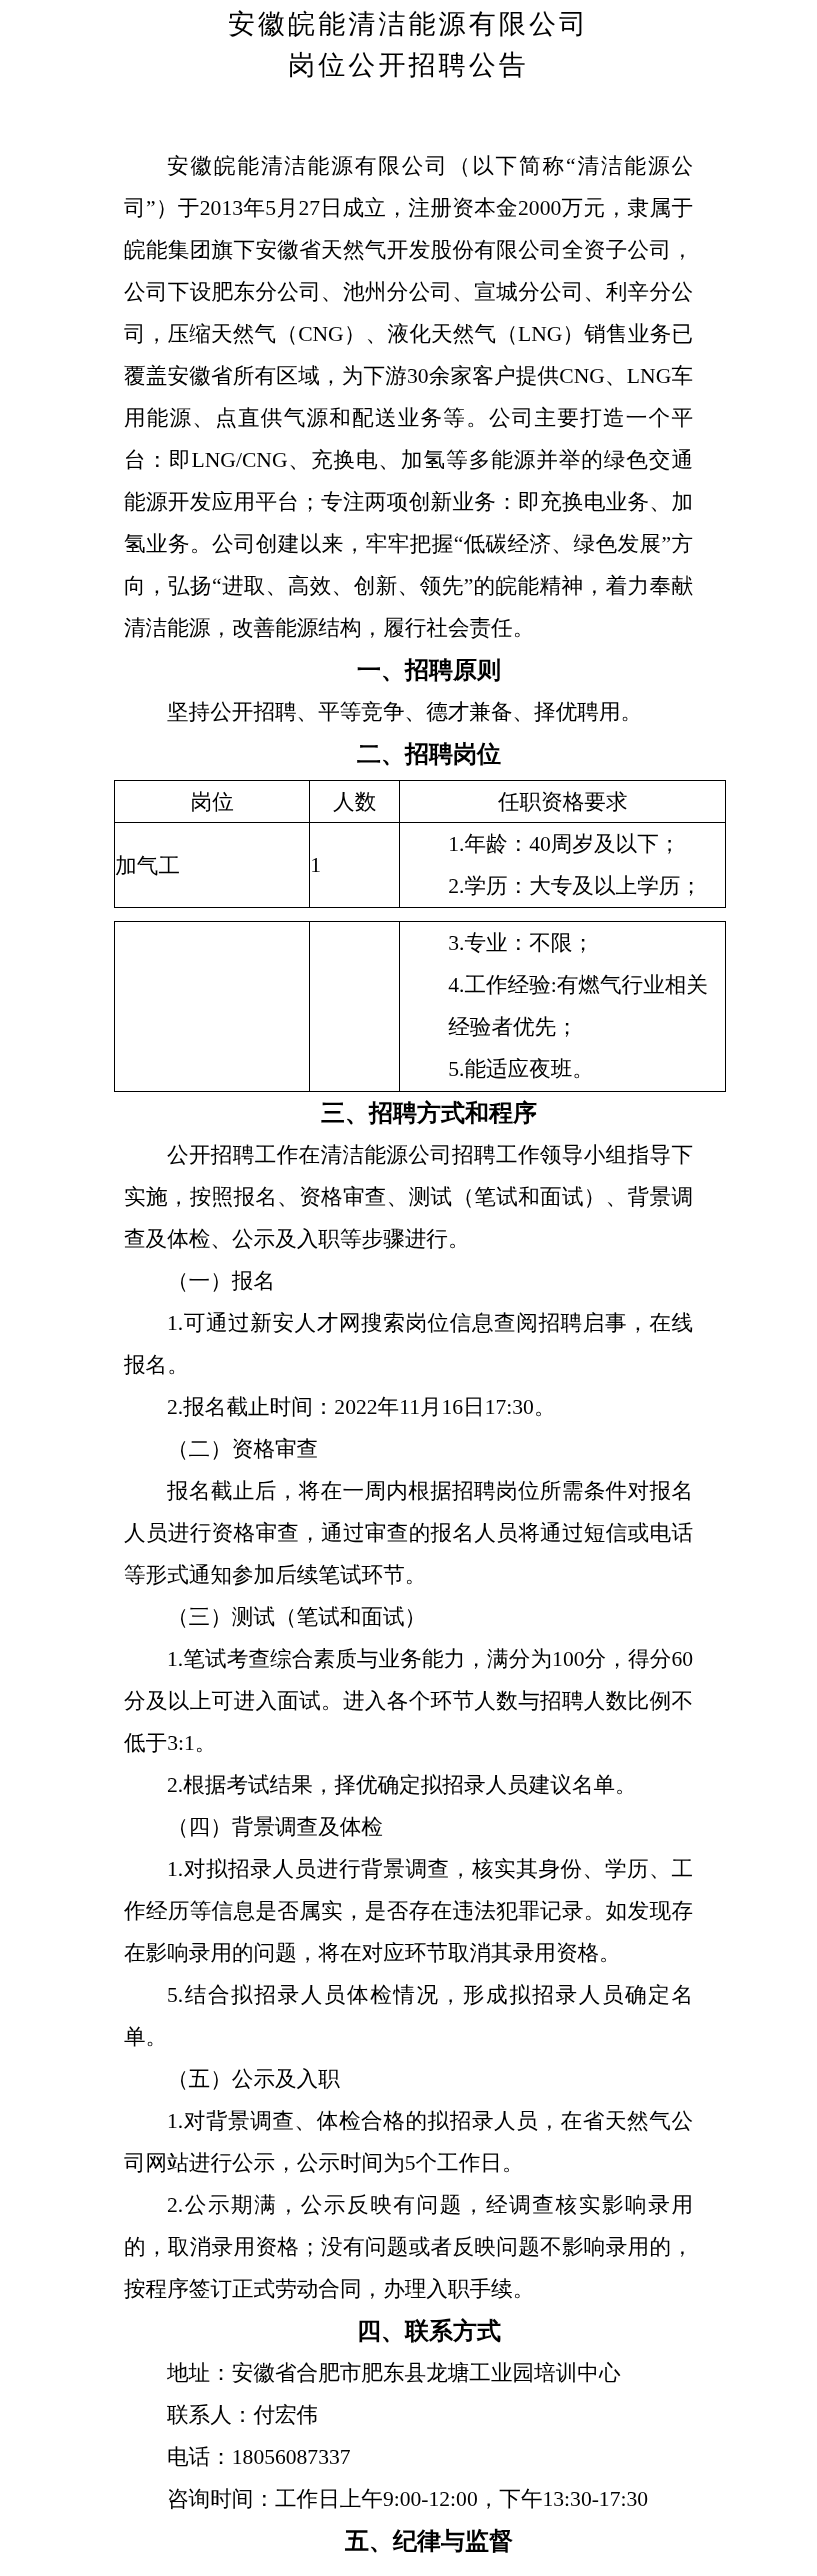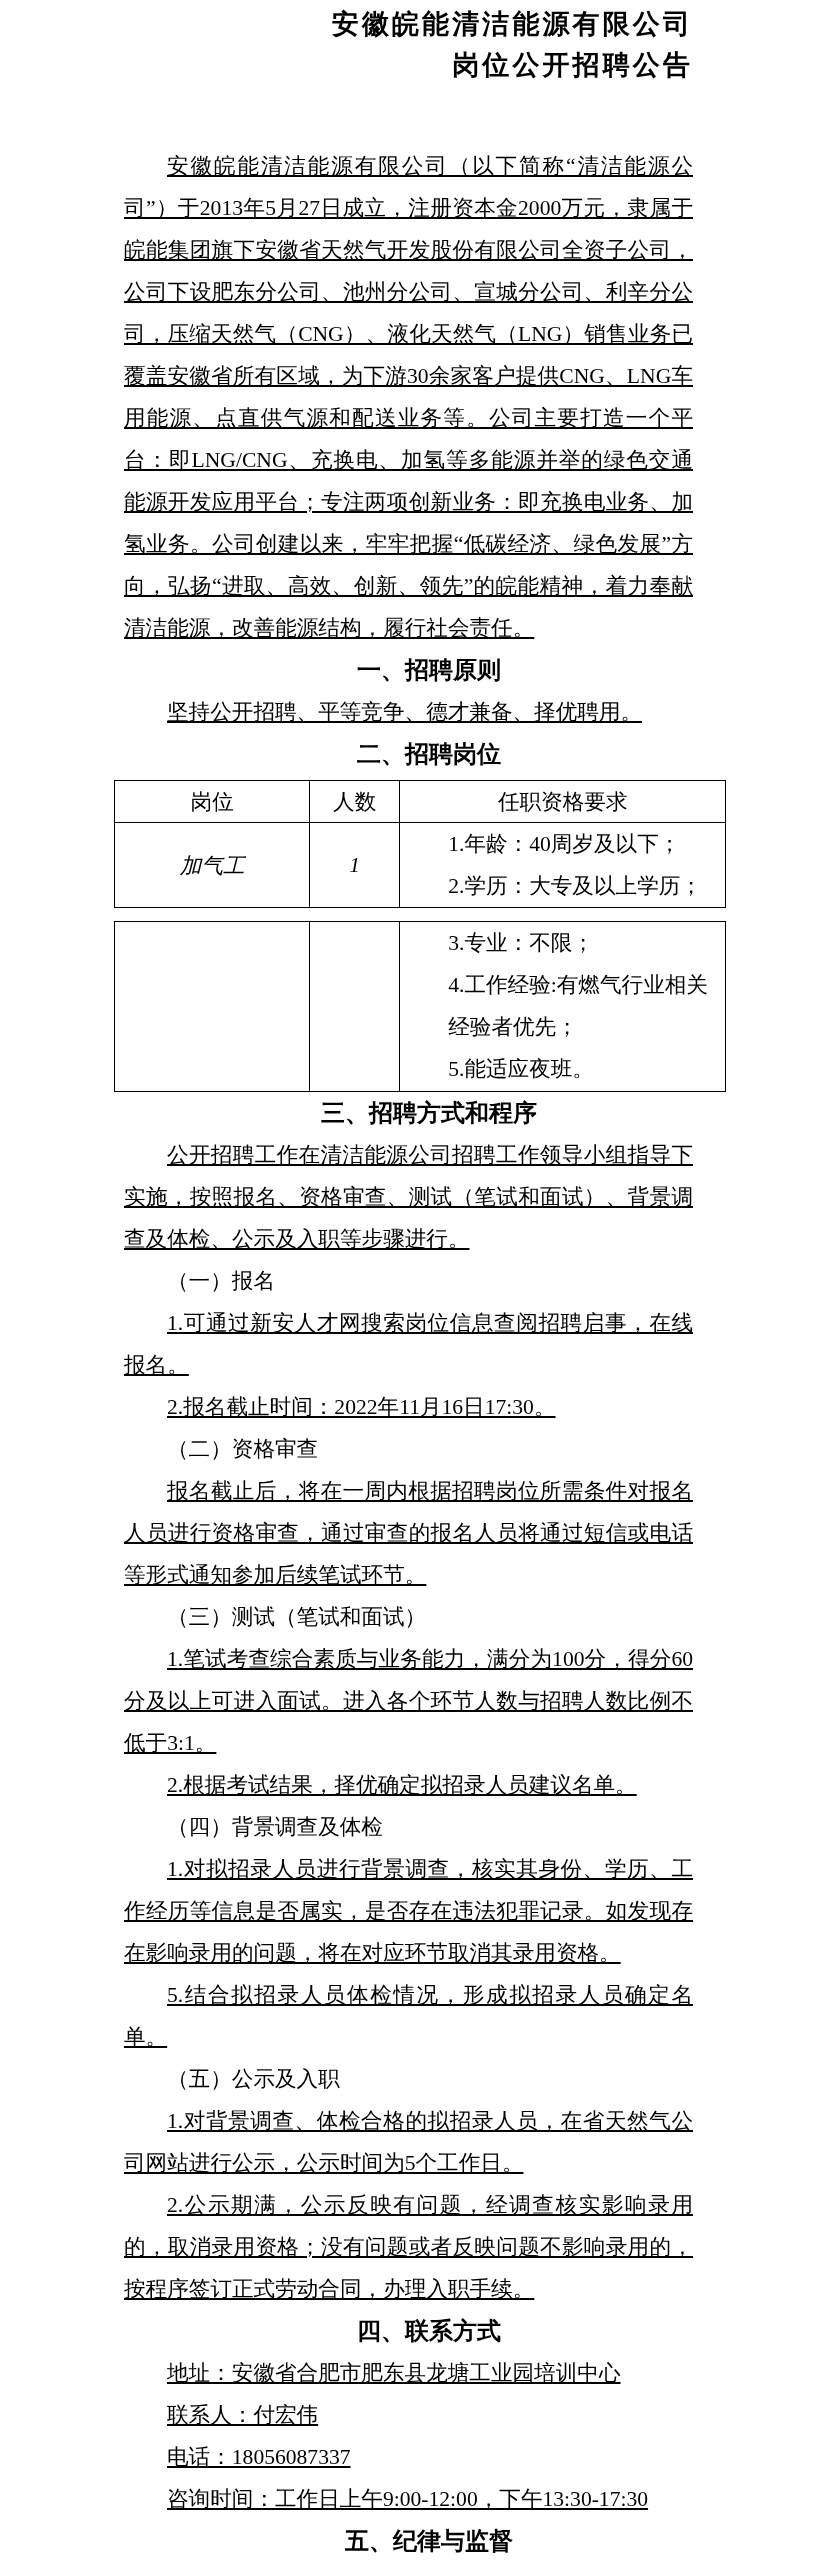--- a/index.html
+++ b/index.html
@@ -6,27 +6,27 @@
   body{width:818px;height:2799px;overflow:hidden;color:#000;}
   .page{
     box-sizing:border-box;width:818px;height:2799px;
     padding:4.1px 125px 0 124px;
     font-family:"Liberation Serif","DejaVu Serif",serif;
     background:#ffffff;
   }
   .doc-title{
     margin:0;
     font-family:"Liberation Sans","DejaVu Sans",sans-serif;
-    font-weight:bold;font-size:27px;line-height:41px;
-    text-align:right;letter-spacing:3.1px;color:#000;
+    font-weight:normal;font-size:27px;line-height:41px;
+    text-align:center;letter-spacing:3.1px;color:#000;
   }
   .body-p{
     margin:0;font-size:21.6px;line-height:42px;
     text-align:justify;text-justify:inter-character;
-    text-indent:43px;color:#000;text-decoration:underline;
+    text-indent:43px;color:#000;
   }
   .intro{margin-top:59px;}
   .sec-heading{
     margin:0;font-family:"Liberation Sans","DejaVu Sans",sans-serif;
     font-weight:bold;font-size:24px;line-height:42px;
     padding-left:41px;color:#000;text-align:center;
   }
   .sub-heading{
     margin:0;font-size:21.6px;line-height:42px;
     text-indent:43px;font-weight:normal;color:#000;
@@ -40,21 +40,21 @@
     border:1.5px solid #000;font-size:21.6px;font-weight:normal;
     font-family:"Liberation Serif","DejaVu Serif",serif;color:#000;
     padding:0;box-sizing:border-box;
   }
   .pt1{margin-top:5.2px;border-radius:26px;}
   .pt2{margin-top:13px;}
   .col-pos{width:195px;}
   .col-num{width:90px;}
   .col-req{width:326px;}
   .th-cell{height:42px;text-align:center;vertical-align:middle;}
-  .cell-center{text-align:center;vertical-align:middle;font-style:italic;}
+  .cell-center{vertical-align:middle;}
   .row-main{height:84px;}
   .row-part2{height:170px;}
   .req-cell{vertical-align:middle;padding:3.1px 5.2px 3.1px 17.5px;}
   .req-cell-top{vertical-align:top;padding:5.2px 5.2px 3.1px 17.5px;}
   .req-line{font-size:21.6px;line-height:42px;text-align:left;margin-left:48px;}
 </style>
 </head>
 <body>
 
 <div class="page">

